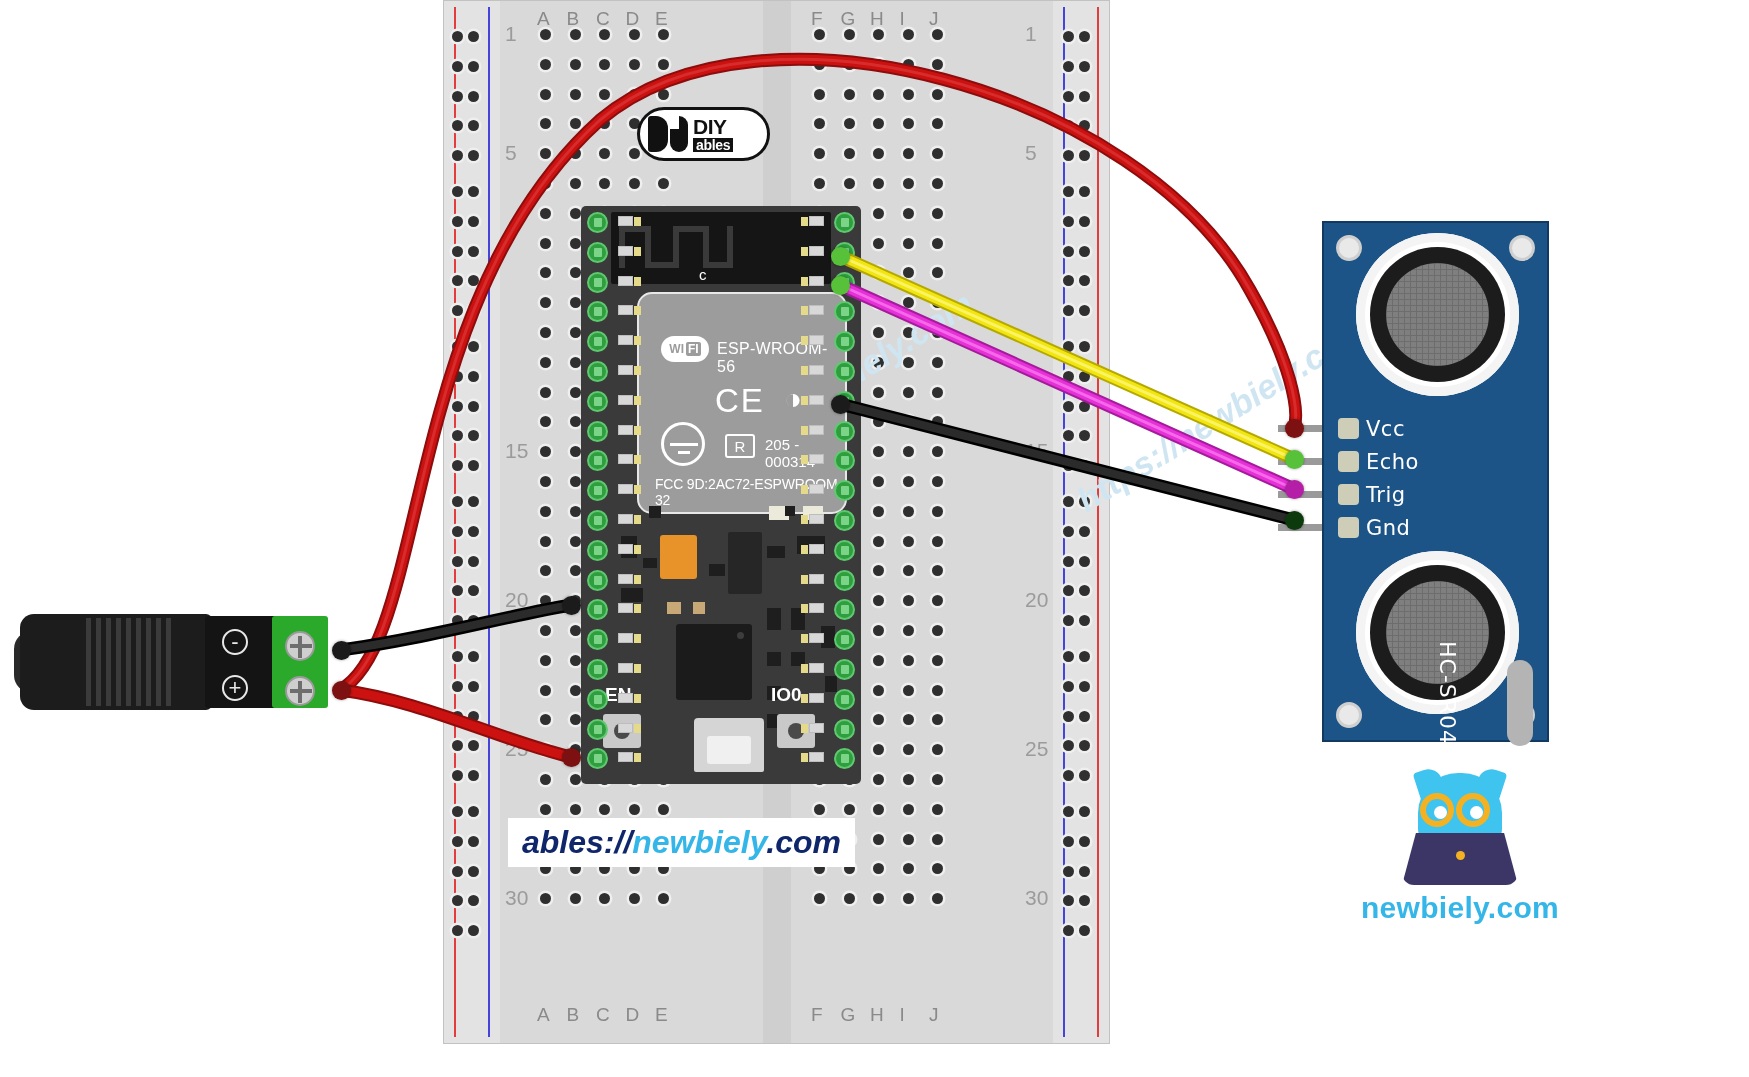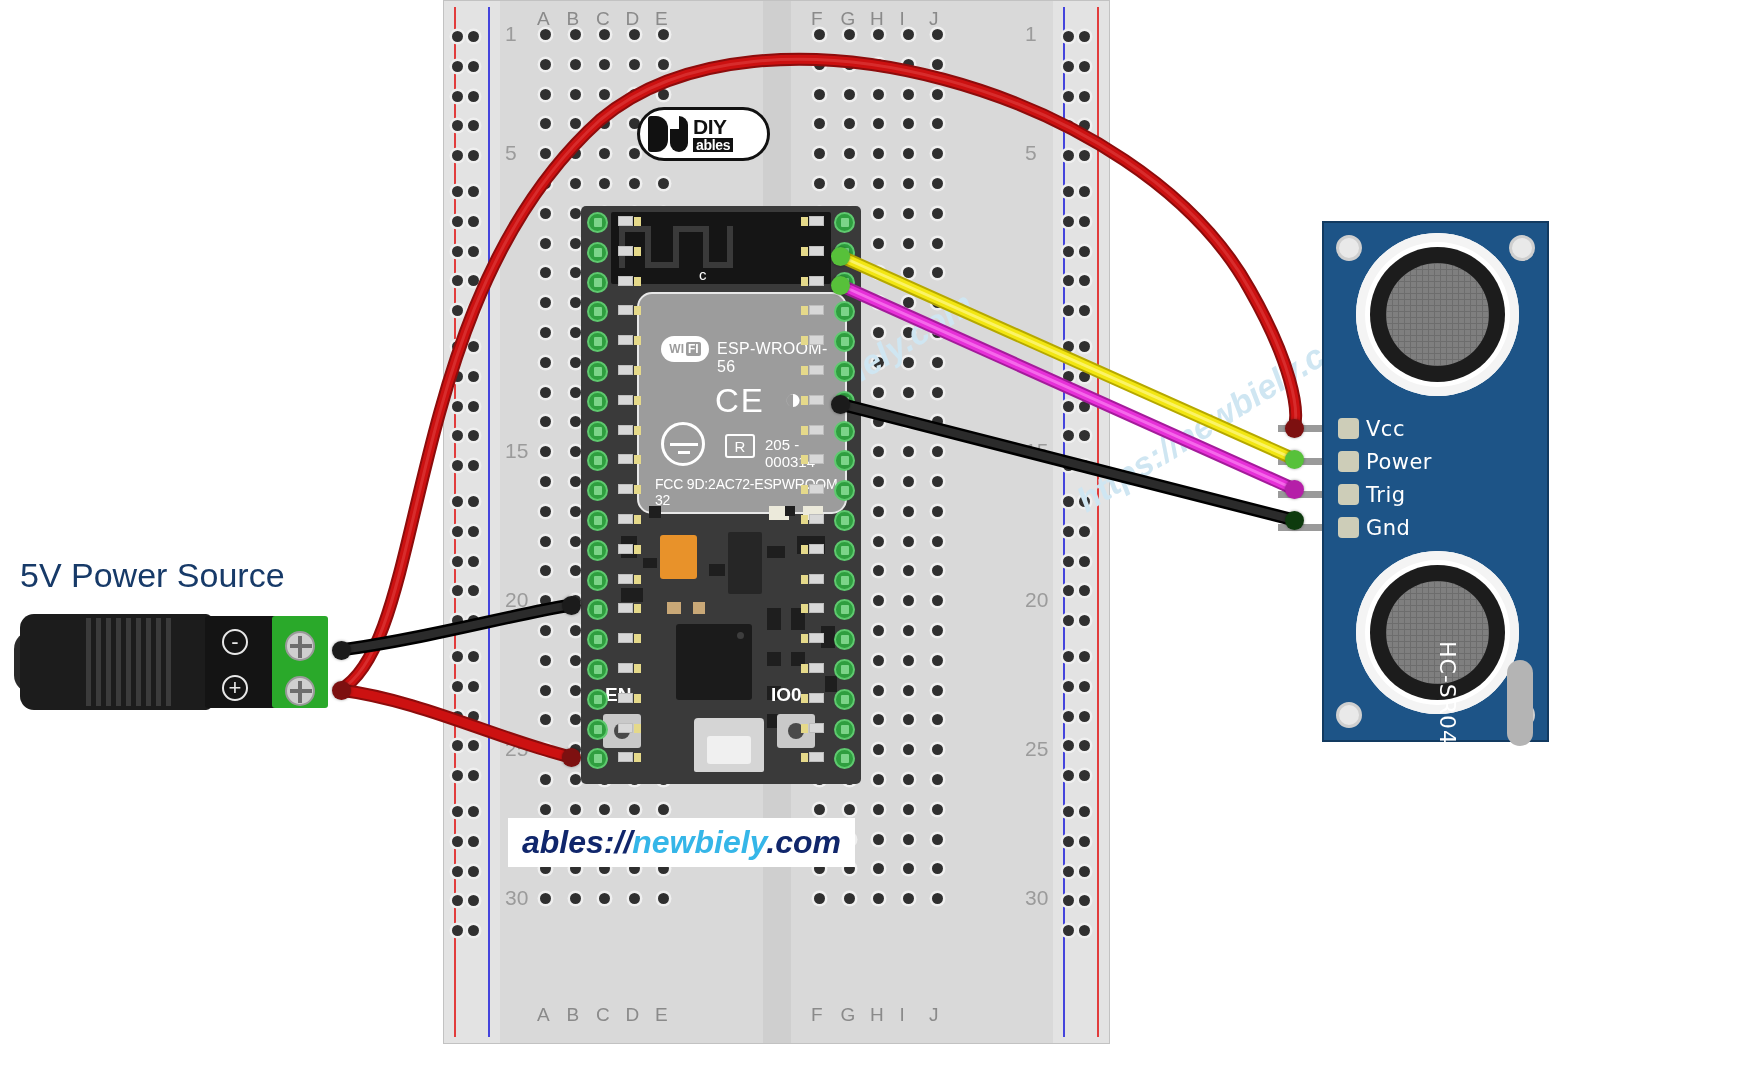--- a/index.html
+++ b/index.html
@@ -999,21 +999,21 @@
         <div class="mesh"></div>
     </div>
 
     <div class="xtal"></div>
     <div class="sr04-name">HC-SR04</div>
     <div id="sr04-pins">
         <div class="sr04-pin-pad" style="left: 14px; top: 195px;"></div>
         <div class="sr04-pin-lbl" style="left: 42px; top: 194px;">Vcc</div>
         <div class="sr04-lead" style="left: -46px; top: 202px;"></div>
         <div class="sr04-pin-pad" style="left: 14px; top: 228px;"></div>
-        <div class="sr04-pin-lbl" style="left: 42px; top: 227px;">Power</div>
+        <div class="sr04-pin-lbl" style="left: 42px; top: 227px;">Echo</div>
         <div class="sr04-lead" style="left: -46px; top: 235px;"></div>
         <div class="sr04-pin-pad" style="left: 14px; top: 261px;"></div>
         <div class="sr04-pin-lbl" style="left: 42px; top: 260px;">Trig</div>
         <div class="sr04-lead" style="left: -46px; top: 268px;"></div>
         <div class="sr04-pin-pad" style="left: 14px; top: 294px;"></div>
         <div class="sr04-pin-lbl" style="left: 42px; top: 293px;">Gnd</div>
         <div class="sr04-lead" style="left: -46px; top: 301px;"></div>
       </div>
   </div>
 
@@ -1068,29 +1068,40 @@
       <div class="wire-end" style="left: 1285px; top: 511px; background: rgb(13, 58, 13);"></div>
       <div class="wire-end" style="left: 831px; top: 247px; background: rgb(87, 193, 58);"></div>
       <div class="wire-end" style="left: 831px; top: 276px; background: rgb(87, 193, 58);"></div>
       <div class="wire-end" style="left: 831px; top: 395px; background: rgb(27, 27, 27);"></div>
       <div class="wire-end" style="left: 562px; top: 596px; background: rgb(27, 27, 27);"></div>
       <div class="wire-end" style="left: 562px; top: 748px; background: rgb(125, 16, 16);"></div>
       <div class="wire-end" style="left: 332px; top: 641px; background: rgb(27, 27, 27);"></div>
       <div class="wire-end" style="left: 332px; top: 681px; background: rgb(125, 16, 16);"></div>
     </div>
 
-  <div class="pw-label">5V Power Source</div>
 
   <div class="wm" style="left:660px; top:370px;">https://newbiely.com</div>
   <div class="wm" style="left:1055px; top:395px;">https://newbiely.com</div>
 
   <div class="url-badge">
     <span class="a">ables://</span><span class="b">newbiely</span><span class="c">.com</span>
   </div>
 
+  <div class="brandwrap">
+    <div class="owl">
+      <div class="ear-l"></div>
+        <div class="ear-r"></div>
+      <div class="head"></div>
+      <div class="eye l"></div>
+        <div class="eye r"></div>
+      <div class="laptop"></div>
+        <div class="dot"></div>
+    </div>
+    <div class="brand-txt">newbiely.com</div>
+  </div>
 
 <div class="bb-label" style="left: 537px; top: 8px;">A</div>
     <div class="bb-label" style="left: 537px; top: 1004px;">A</div>
     <div class="bb-label" style="left: 566.5px; top: 8px;">B</div>
     <div class="bb-label" style="left: 566.5px; top: 1004px;">B</div>
     <div class="bb-label" style="left: 596px; top: 8px;">C</div>
     <div class="bb-label" style="left: 596px; top: 1004px;">C</div>
     <div class="bb-label" style="left: 625.5px; top: 8px;">D</div>
     <div class="bb-label" style="left: 625.5px; top: 1004px;">D</div>
     <div class="bb-label" style="left: 655px; top: 8px;">E</div>

